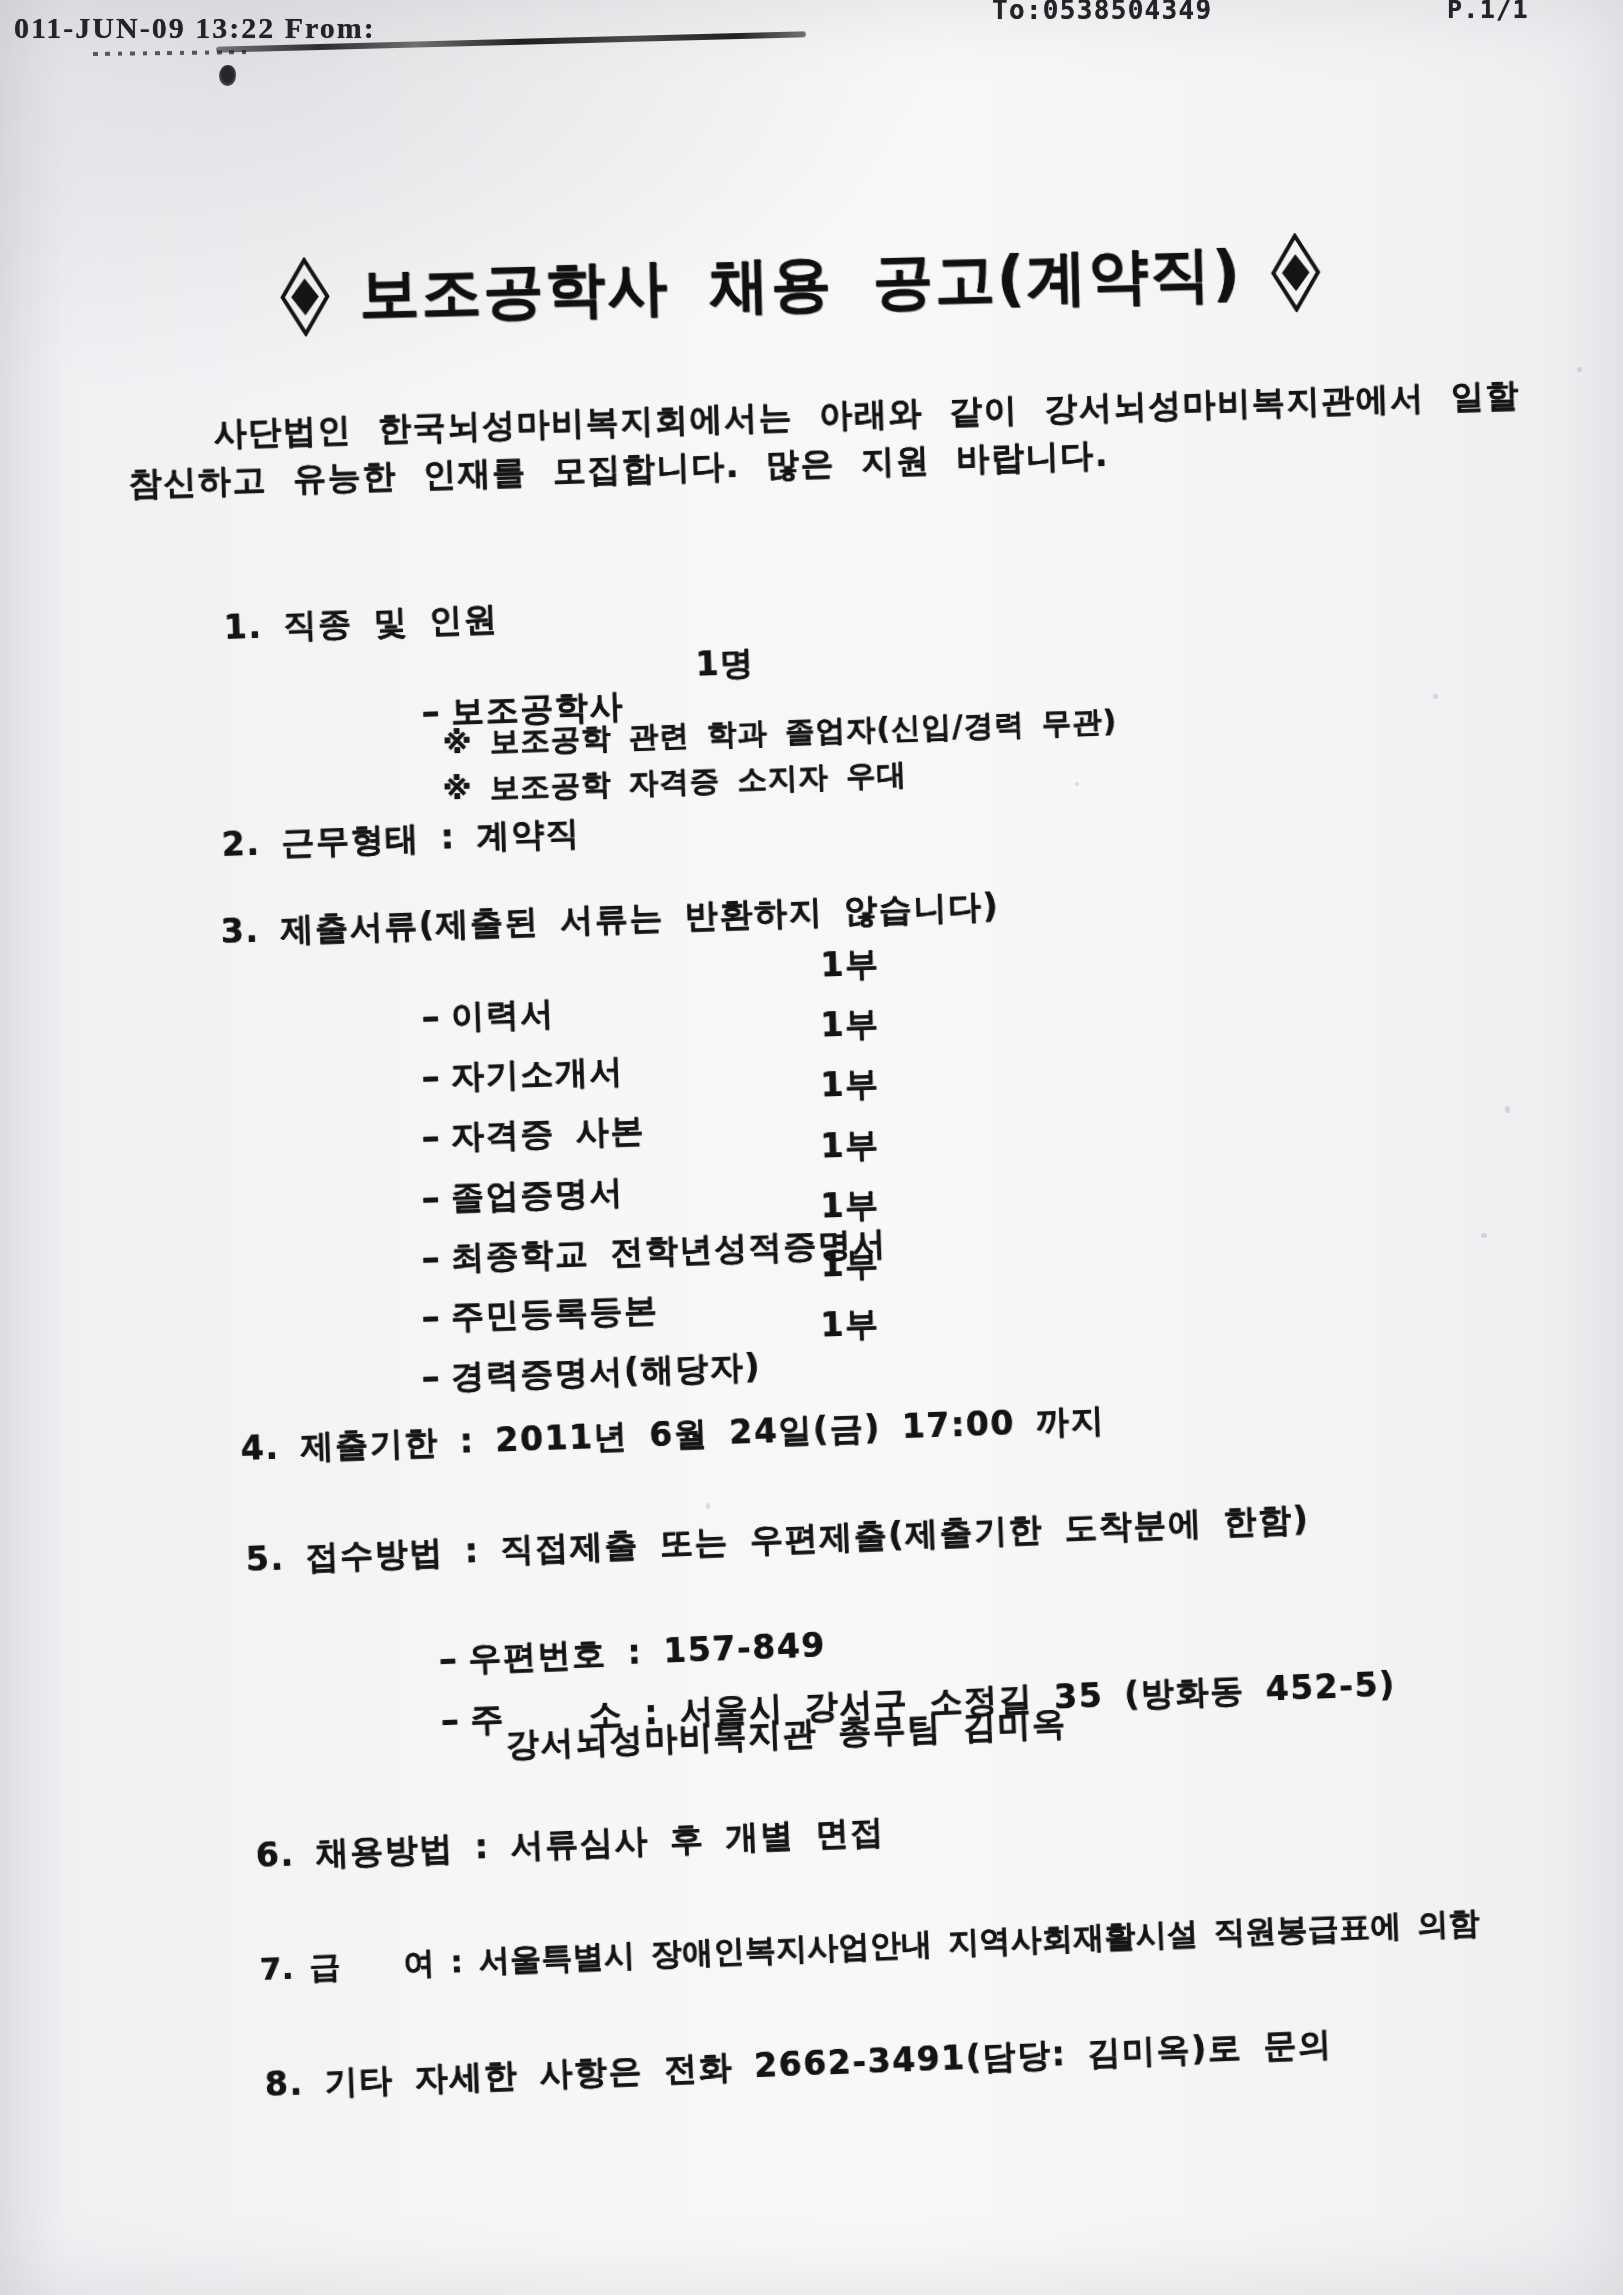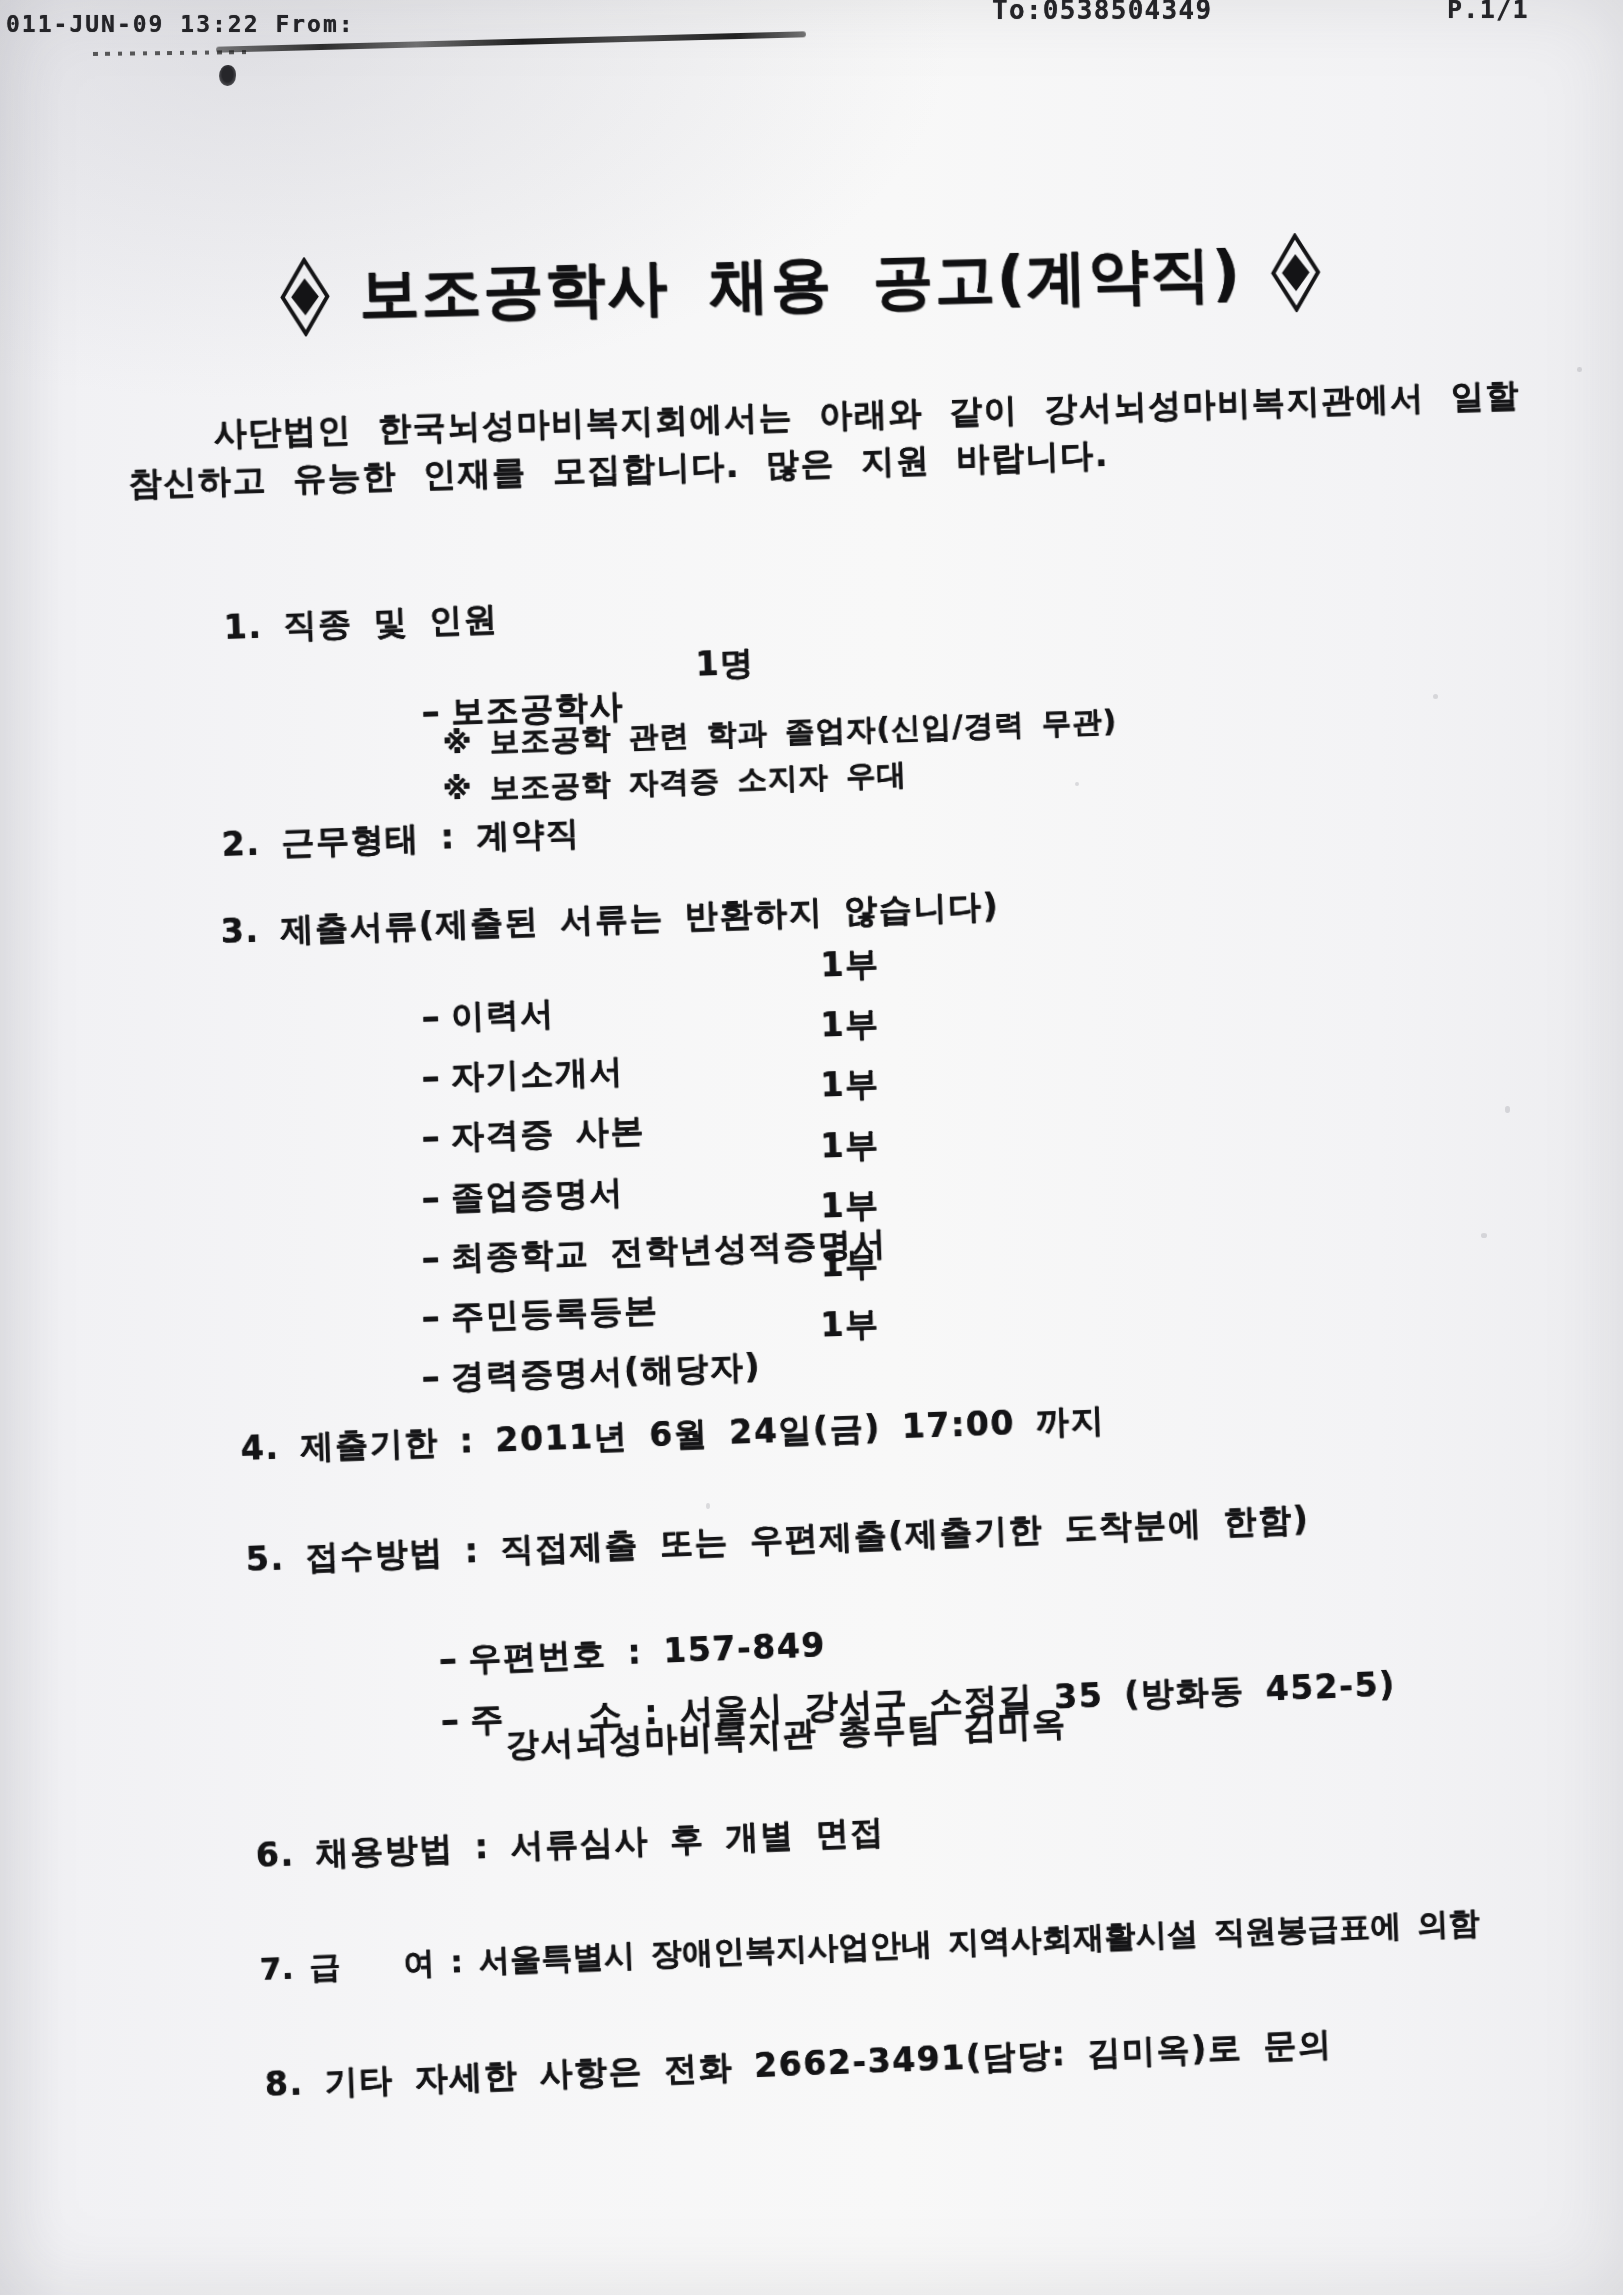--- a/index.html
+++ b/index.html
@@ -21,21 +21,21 @@
   
   .fax-line{
     position:absolute;
     font-family:"DejaVu Sans Mono",monospace;
     font-weight:700;
     color:#242428;
     white-space:pre;
     text-shadow:0 0 0.7px rgba(10,10,10,.7);
     filter:blur(0.3px);
   }
-  .fax-from{left:6px;top:10.5px;font-size:23px;letter-spacing:2px;}
+  .fax-from{left:14px;top:10.5px;font-size:30px;letter-spacing:2px;font-family:Liberation Serif, serif;}
   .fax-to{left:992px;top:-5.2px;font-size:26px;letter-spacing:1.3px;}
   .fax-page{left:1447px;top:-5.2px;font-size:25px;letter-spacing:1.3px;}
   
   .streak-dots{
     position:absolute;left:93px;top:51px;width:161px;height:3.9px;
     background:repeating-linear-gradient(90deg,rgba(40,40,40,.75) 0 4.6px,rgba(0,0,0,0) 4.6px 12.4px);
     transform:rotate(-0.7deg);
     filter:blur(0.5px);
   }
   .streak-main{

